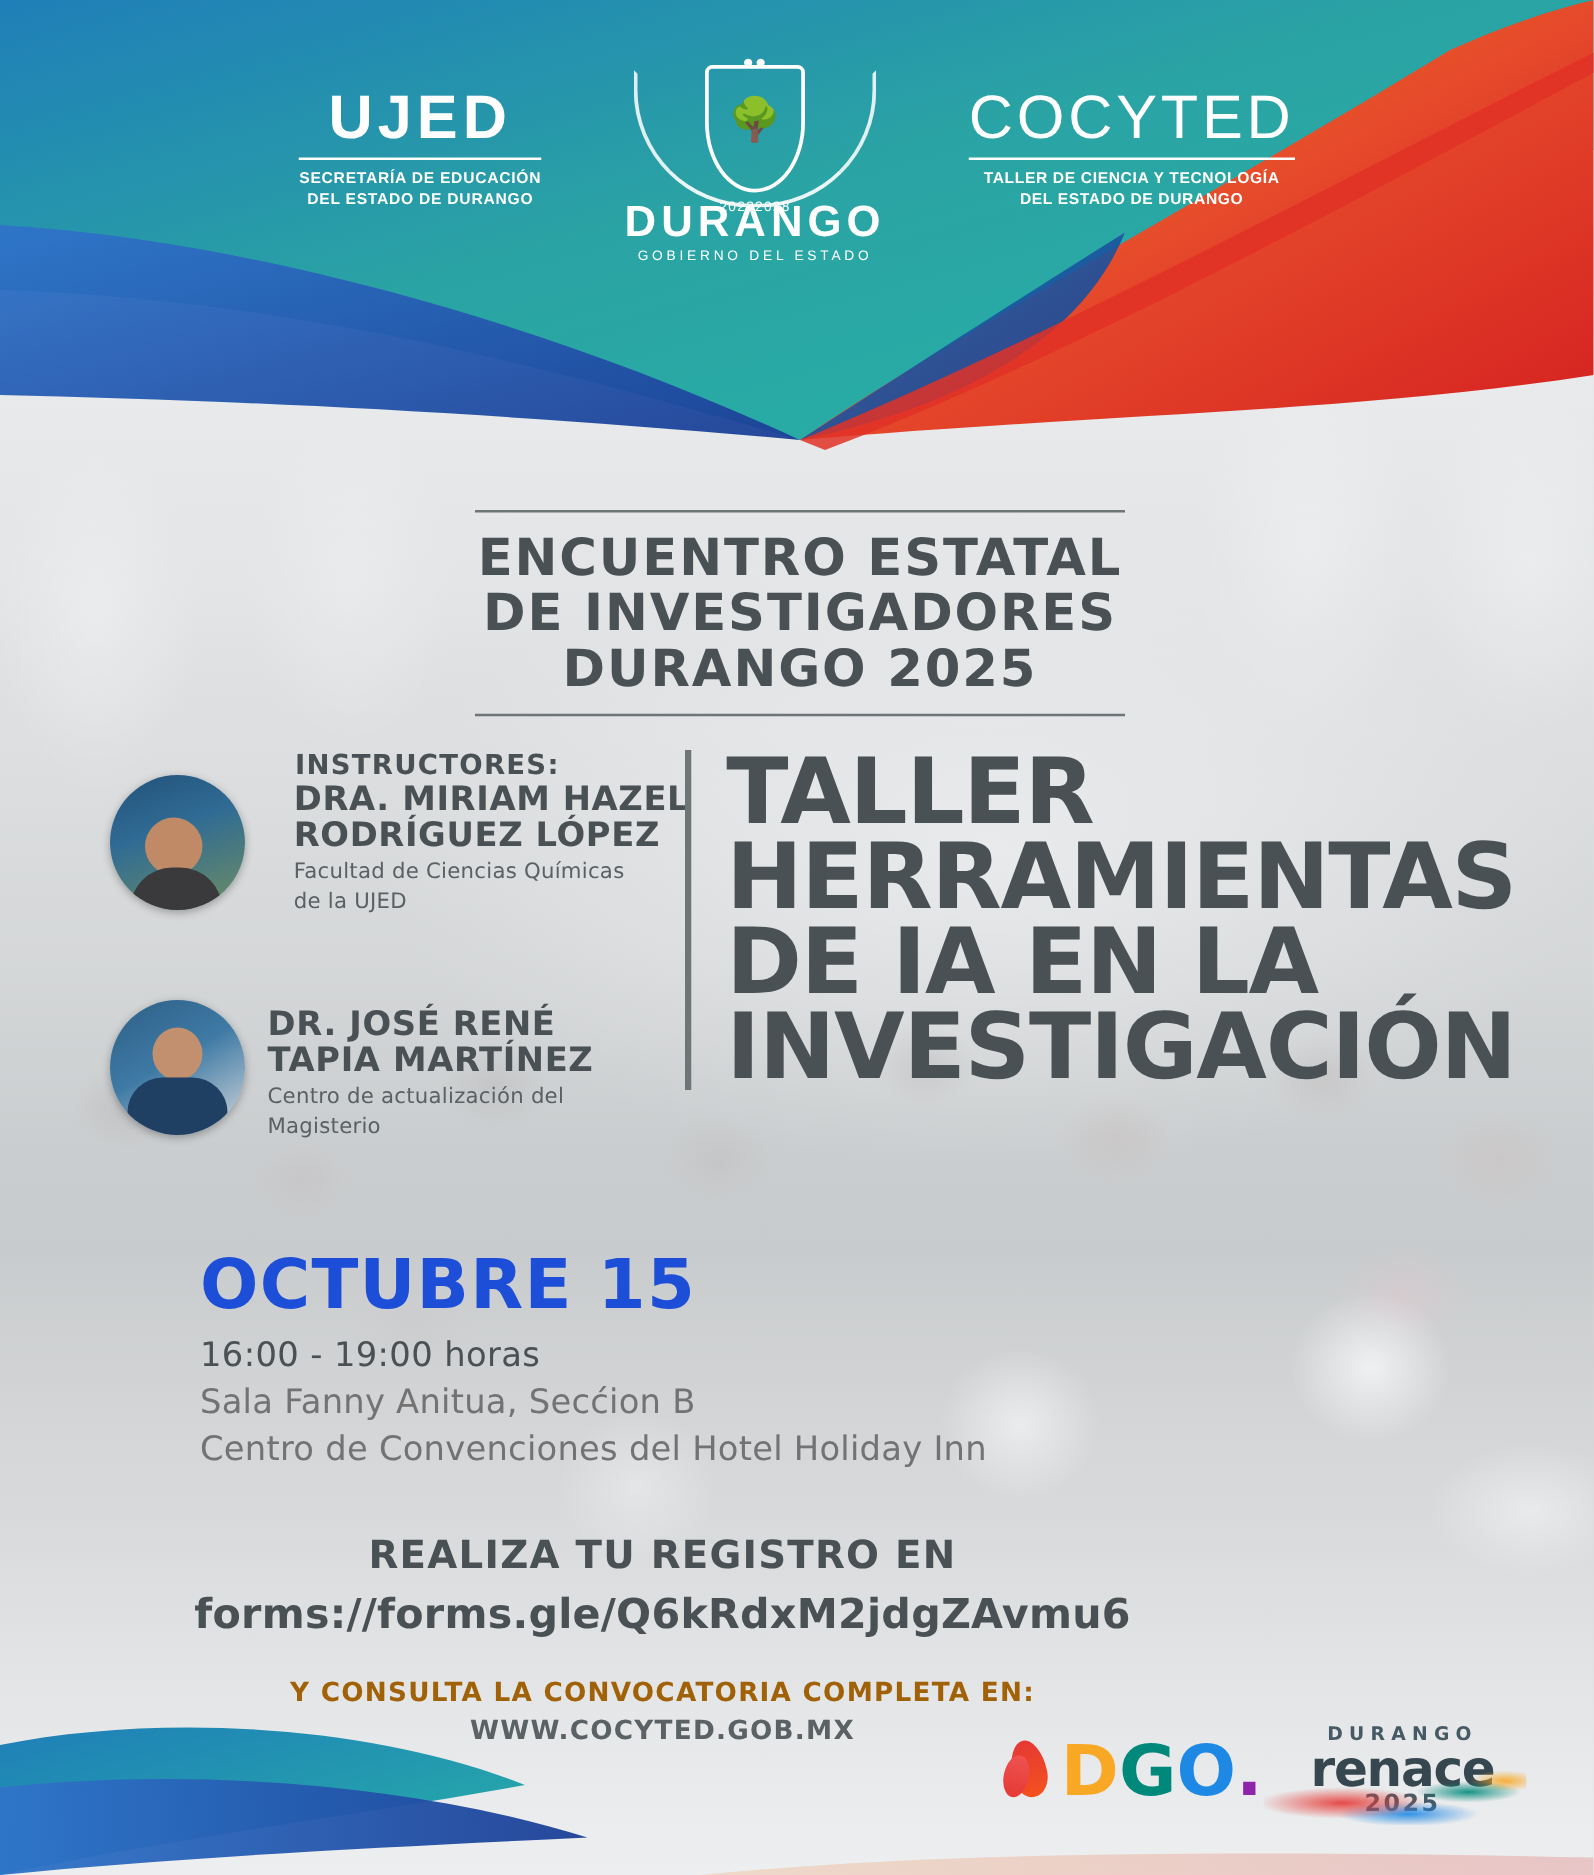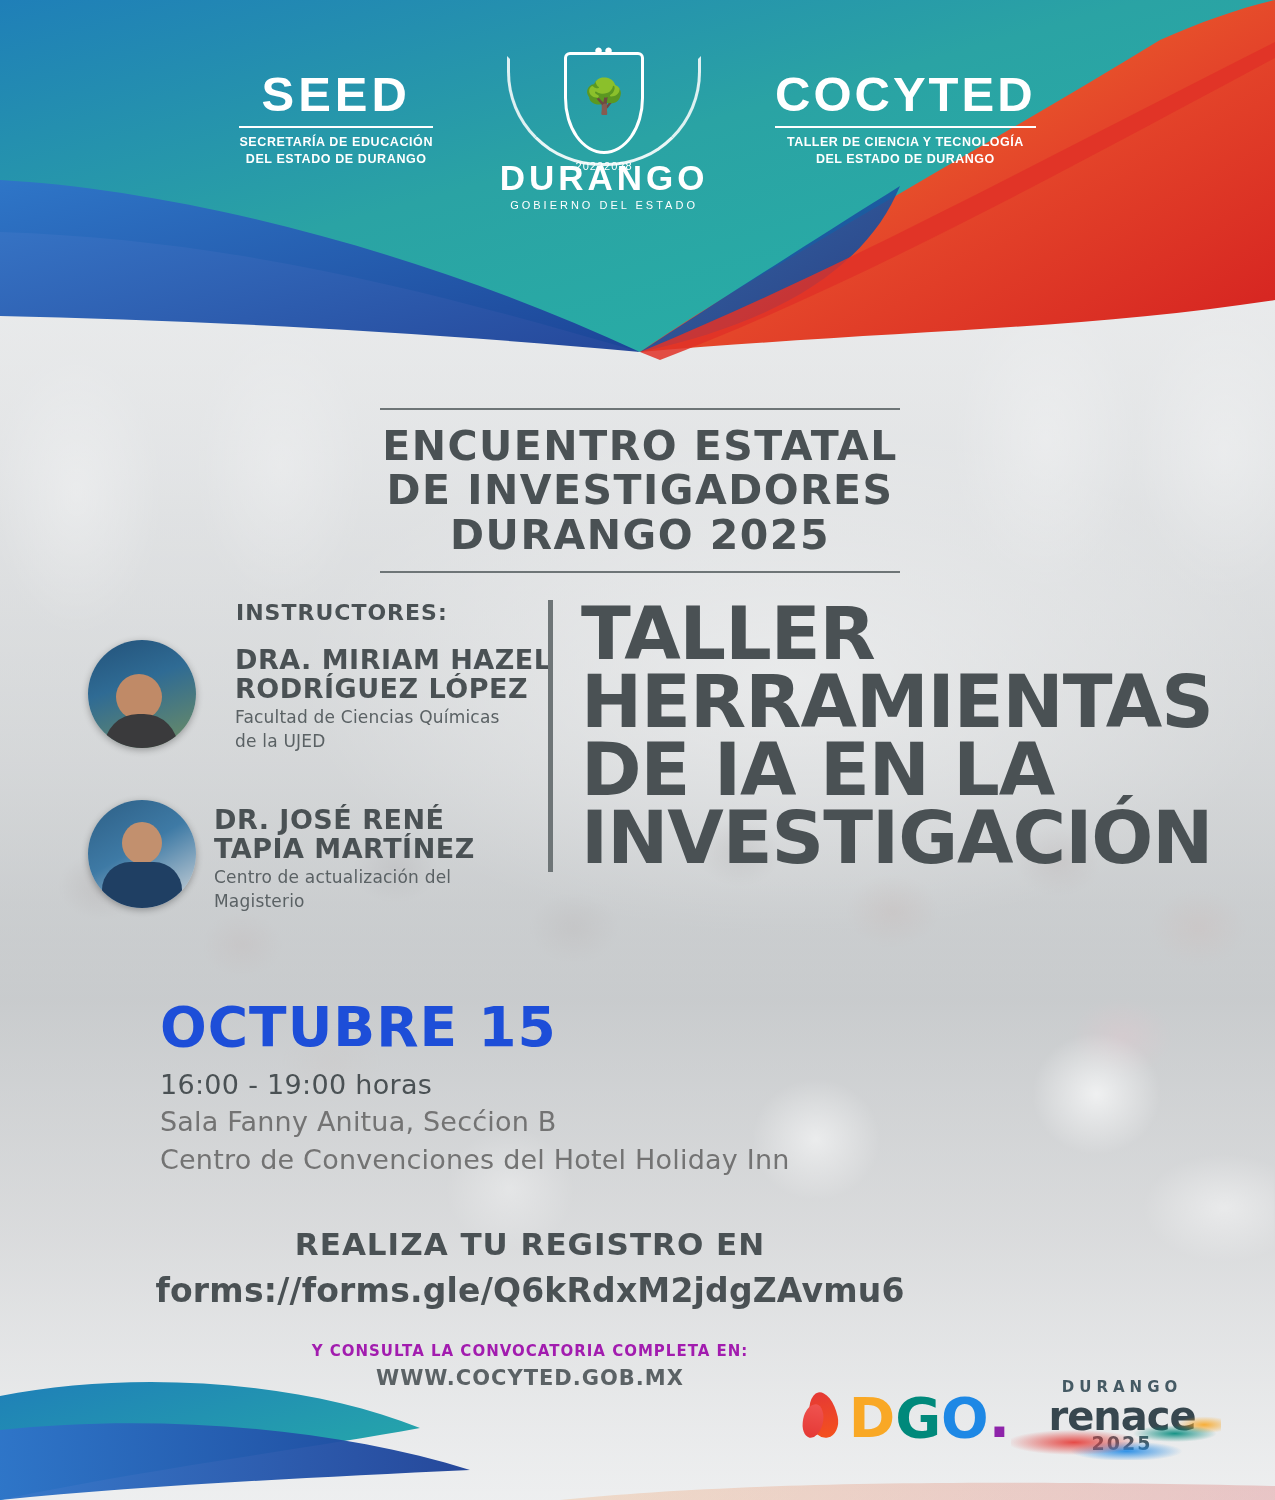--- a/index.html
+++ b/index.html
@@ -72,21 +72,21 @@
     display:flex;align-items:flex-start;justify-content:center;gap:66px;
   }
   .logo-block{color:#fff;text-align:center;}
   .logo-seed .big{
     font-size:49px;font-weight:bold;letter-spacing:4px;line-height:1;
     font-family:"Liberation Sans", sans-serif;
   }
   .logo-seed .rule{height:2px;background:#fff;margin:7px 0 6px;}
   .logo-seed .sub{font-size:12.5px;font-weight:bold;letter-spacing:.6px;line-height:1.35;}
   .logo-cocyted .big{
-    font-size:49px;font-weight:bold;letter-spacing:3px;line-height:1;
+    font-size:49px;font-weight:normal;letter-spacing:3px;line-height:1;
   }
   .logo-cocyted .rule{height:2px;background:#fff;margin:7px 0 6px;}
   .logo-cocyted .sub{font-size:12.5px;font-weight:bold;letter-spacing:.5px;line-height:1.35;}
 
   .logo-durango{position:relative;width:210px;text-align:center;margin-top:-18px;}
   .shield{
     width:74px;height:96px;margin:0 auto;
     border:3px solid #fff;border-radius:6px 6px 40px 40px/6px 6px 56px 56px;
     position:relative;
   }
@@ -133,21 +133,21 @@
 
   
   .instructores-label{
     position:absolute;left:236px;top:600px;
     font-family:"DejaVu Sans", sans-serif;font-weight:bold;
     color:#4a5154;font-size:22px;letter-spacing:1px;
   }
   .instr{
     position:absolute;display:flex;align-items:flex-start;gap:18px;
   }
-  .instr-1{left:88px;top:640px;gap:39px;}
+  .instr-1{left:88px;top:620px;gap:39px;}
   .instr-2{left:88px;top:800px;}
   .avatar{
     width:108px;height:108px;border-radius:50%;
     box-shadow:0 2px 7px rgba(0,0,0,.3);
     overflow:hidden;position:relative;flex:0 0 auto;
   }
   .avatar.a1{background:linear-gradient(160deg,#23527a 0%,#2f6b94 40%,#6f8e62 100%);}
   .avatar.a1::before{
     content:"";position:absolute;left:28px;top:34px;width:46px;height:46px;border-radius:50%;
     background:#c08a67;
@@ -207,22 +207,22 @@
   }
   .reg-title{
     font-family:"DejaVu Sans", sans-serif;font-weight:bold;color:#4a5154;
     font-size:31px;letter-spacing:1px;
   }
   .reg-url{
     font-family:"DejaVu Sans", sans-serif;font-weight:bold;color:#4a5154;
     font-size:33px;margin-top:9px;letter-spacing:.2px;
   }
   .reg-note{
-    font-family:"DejaVu Sans", sans-serif;font-weight:bold;color:#a21caf;
-    font-size:15px;margin-top:32px;letter-spacing:1px;
+    font-family:"DejaVu Sans", sans-serif;font-weight:bold;color:#a16207;
+    font-size:21px;margin-top:32px;letter-spacing:1px;
   }
   .reg-site{
     font-family:"DejaVu Sans", sans-serif;font-weight:bold;color:#5b6265;
     font-size:21px;margin-top:6px;letter-spacing:1px;
   }
 
   
   .footer{position:absolute;left:0;bottom:0;width:1275px;height:190px;overflow:hidden;}
   .footer svg{display:block;}
 
@@ -319,21 +319,21 @@
 
       <path d="M640,352 C720,300 820,236 900,186 C870,260 790,320 640,352 Z" fill="url(#gBlue2)" opacity="0.9"></path>
 
       <path d="M640,352 C840,270 1060,150 1275,42 L1275,58 C1070,168 850,288 660,360 Z" fill="#e03127" opacity="0.85"></path>
     </svg>
   </div>
 
   <div class="logos">
 
     <div class="logo-block logo-seed">
-      <div class="big">SEED</div>
+      <div class="big">UJED</div>
       <div class="rule"></div>
       <div class="sub">SECRETARÍA DE EDUCACIÓN</div>
       <div class="sub">DEL ESTADO DE DURANGO</div>
     </div>
 
     <div class="logo-block logo-durango">
       <div class="wreath"></div>
       <div class="shield">
         <div class="dots">●●</div>
         <div class="tree">🌳</div>

